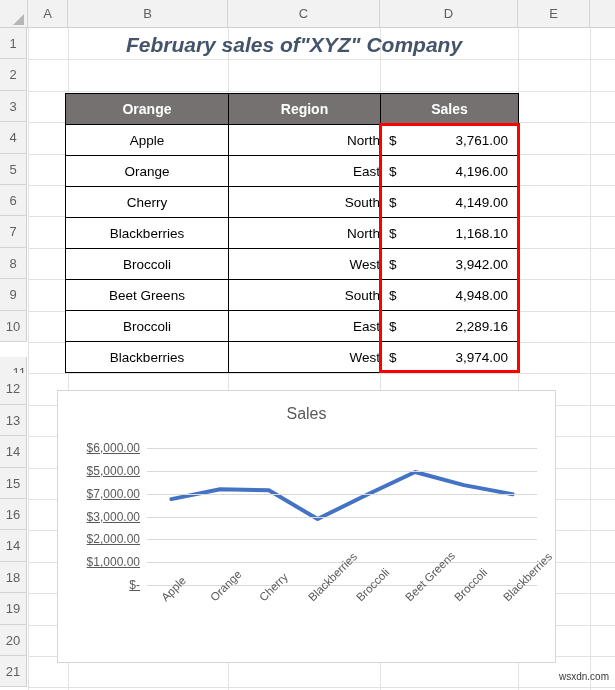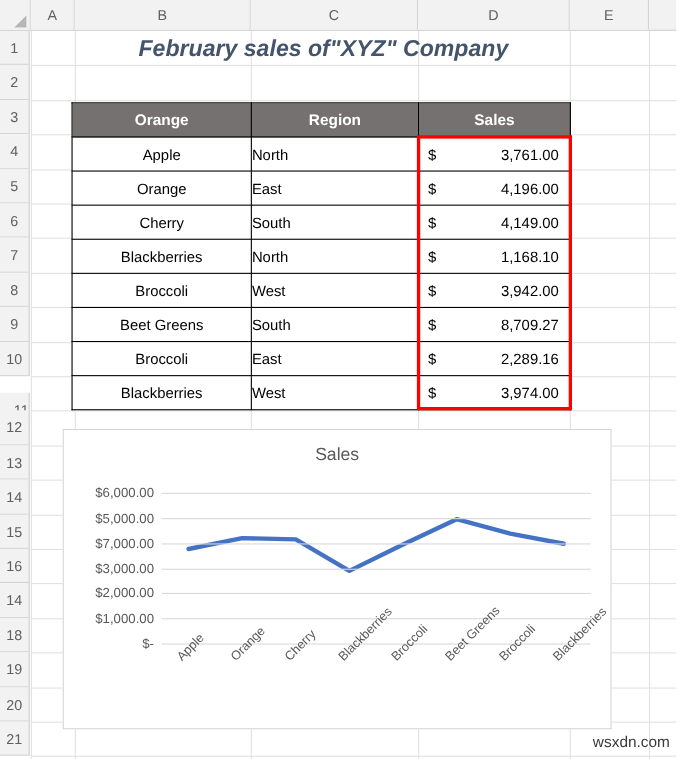--- a/index.html
+++ b/index.html
@@ -118,21 +118,21 @@
   }
   #data-table thead th {
     background: #757171;
     color: #ffffff;
     font-weight: bold;
     font-size: 14px;
     text-align: center;
     border-color: #000000;
   }
   .col-product { width: 163px; text-align: center; }
-  .col-region  { width: 152px; text-align: left; }
+  .col-region  { width: 152px; text-align: right; }
   .col-sales   { width: 138px; }
 
   .money {
     display: flex;
     justify-content: space-between;
     align-items: center;
     padding: 0 10px 0 8px;
     height: 100%;
     font-size: 13.5px;
   }
@@ -185,38 +185,39 @@
   }
   .ytick {
     position: absolute;
     right: 417px;
     width: 90px;
     text-align: right;
     font-size: 12px;
     color: #595959;
     transform: translateY(-50%);
     white-space: nowrap;
+    text-decoration: underline;
   }
   #yaxis-labels { position: absolute; left: 0; top: 0; width: 499px; height: 273px; }
   .xtick {
     position: absolute;
     font-size: 11.5px;
     color: #595959;
     white-space: nowrap;
     transform-origin: left top;
     transform: rotate(-45deg);
   }
   #line-svg { position: absolute; left: 0; top: 0; overflow: visible; }
 
   
   #watermark {
     position: absolute;
     right: 6px;
     bottom: 8px;
-    font-size: 14px;
+    font-size: 10px;
     color: #3a3a3a;
     z-index: 9;
   }
 </style>
 </head>
 <body>
 
 <div id="sheet">
 
   <div id="grid-v-container">
@@ -345,21 +346,21 @@
               <span class="amt">3,942.00</span>
             </div>
           </td>
         </tr>
         <tr>
           <td class="col-product">Beet Greens</td>
           <td class="col-region">South</td>
           <td class="col-sales">
             <div class="money">
               <span class="cur">$</span>
-              <span class="amt">8,709.27</span>
+              <span class="amt">4,948.00</span>
             </div>
           </td>
         </tr>
         <tr>
           <td class="col-product">Broccoli</td>
           <td class="col-region">East</td>
           <td class="col-sales">
             <div class="money">
               <span class="cur">$</span>
               <span class="amt">2,289.16</span>

